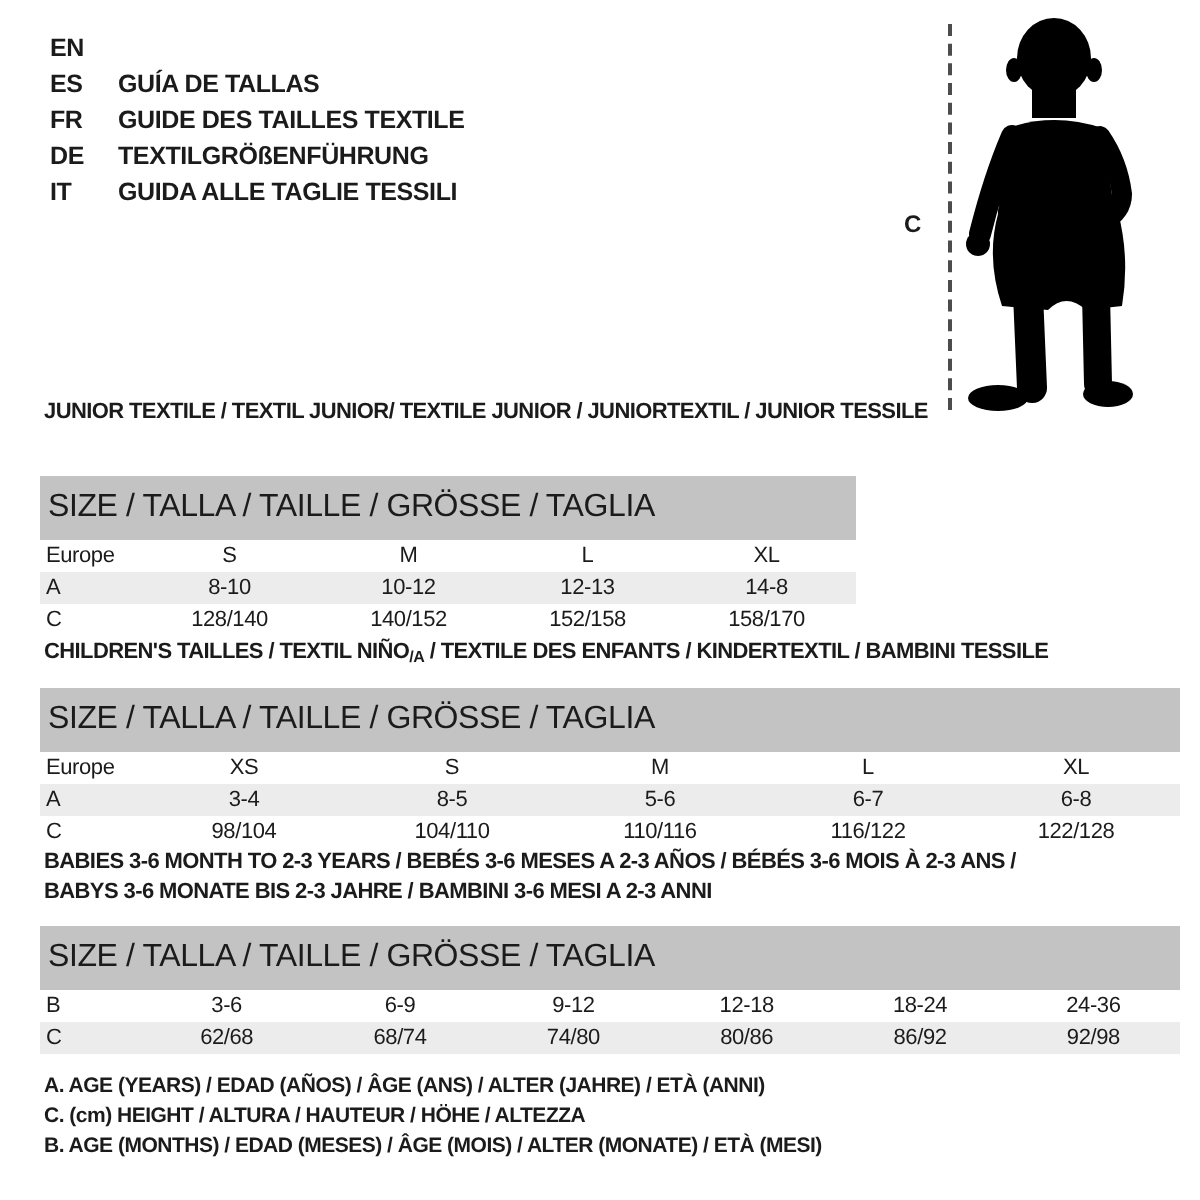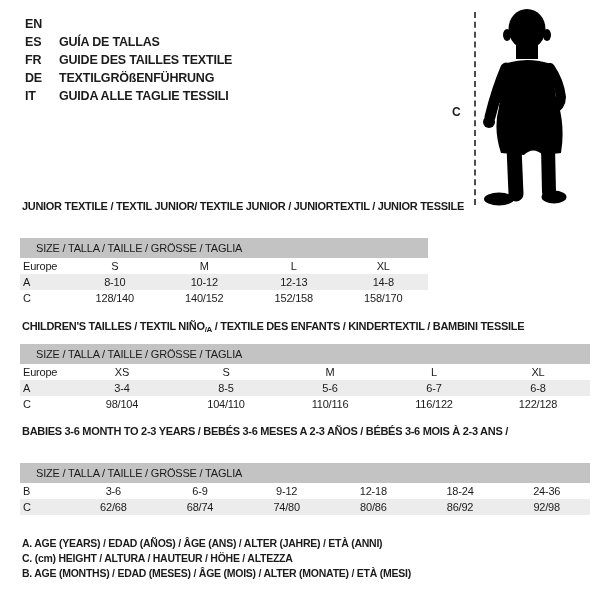--- a/index.html
+++ b/index.html
@@ -29,22 +29,22 @@
   #title-0 { top: 200px; }
   #title-1 { top: 320px; }
   #title-2 { top: 425px; }
   .title-line { height: 15px; }
 
   
   .sizetable { position: absolute; left: 20px; }
   #table-0 { top: 238px; width: 408px; }
   #table-1 { top: 344px; width: 570px; }
   #table-2 { top: 463px; width: 570px; }
-  .thead { height: 20px; background: var(--header-bg, #c3c3c3); display: flex; align-items: center;
-           padding-left: 16px; font-size: 11px; letter-spacing: -0.2px; }
+  .thead { height: 32px; background: var(--header-bg, #c3c3c3); display: flex; align-items: center;
+           padding-left: 4px; font-size: 16px; letter-spacing: -0.2px; }
   .trow { display: flex; height: 16px; align-items: center; font-size: 11px; letter-spacing: -0.2px; }
   .trow.shaded { background: var(--row-alt, #ececec); }
   .tcell { flex: 1; text-align: center; white-space: nowrap; }
   .tcell.label { flex: 0 0 50px; text-align: left; padding-left: 3px; }
 
   
   .legend { position: absolute; left: 22px; top: 537px; }
   .legend-line { height: 15px; font-weight: bold; font-size: 10.5px; letter-spacing: -0.25px; white-space: nowrap; }
 </style>
 </head>
@@ -150,20 +150,21 @@
           <div class="tcell">104/110</div>
           <div class="tcell">110/116</div>
           <div class="tcell">116/122</div>
           <div class="tcell">122/128</div>
         </div>
       </div>
   </div>
 
   <h2 class="sec-title" id="title-2">
     <div class="title-line">BABIES 3-6 MONTH TO 2-3 YEARS / BEBÉS 3-6 MESES A 2-3 AÑOS / BÉBÉS 3-6 MOIS À 2-3 ANS /</div>
+    <div class="title-line">BABYS 3-6 MONATE BIS 2-3 JAHRE / BAMBINI 3-6 MESI A 2-3 ANNI</div>
   </h2>
   <div class="sizetable" id="table-2">
     <div class="thead">SIZE / TALLA / TAILLE / GRÖSSE / TAGLIA</div>
     <div>
         <div class="trow">
           <div class="tcell label">B</div>
           <div class="tcell">3-6</div>
           <div class="tcell">6-9</div>
           <div class="tcell">9-12</div>
           <div class="tcell">12-18</div>

